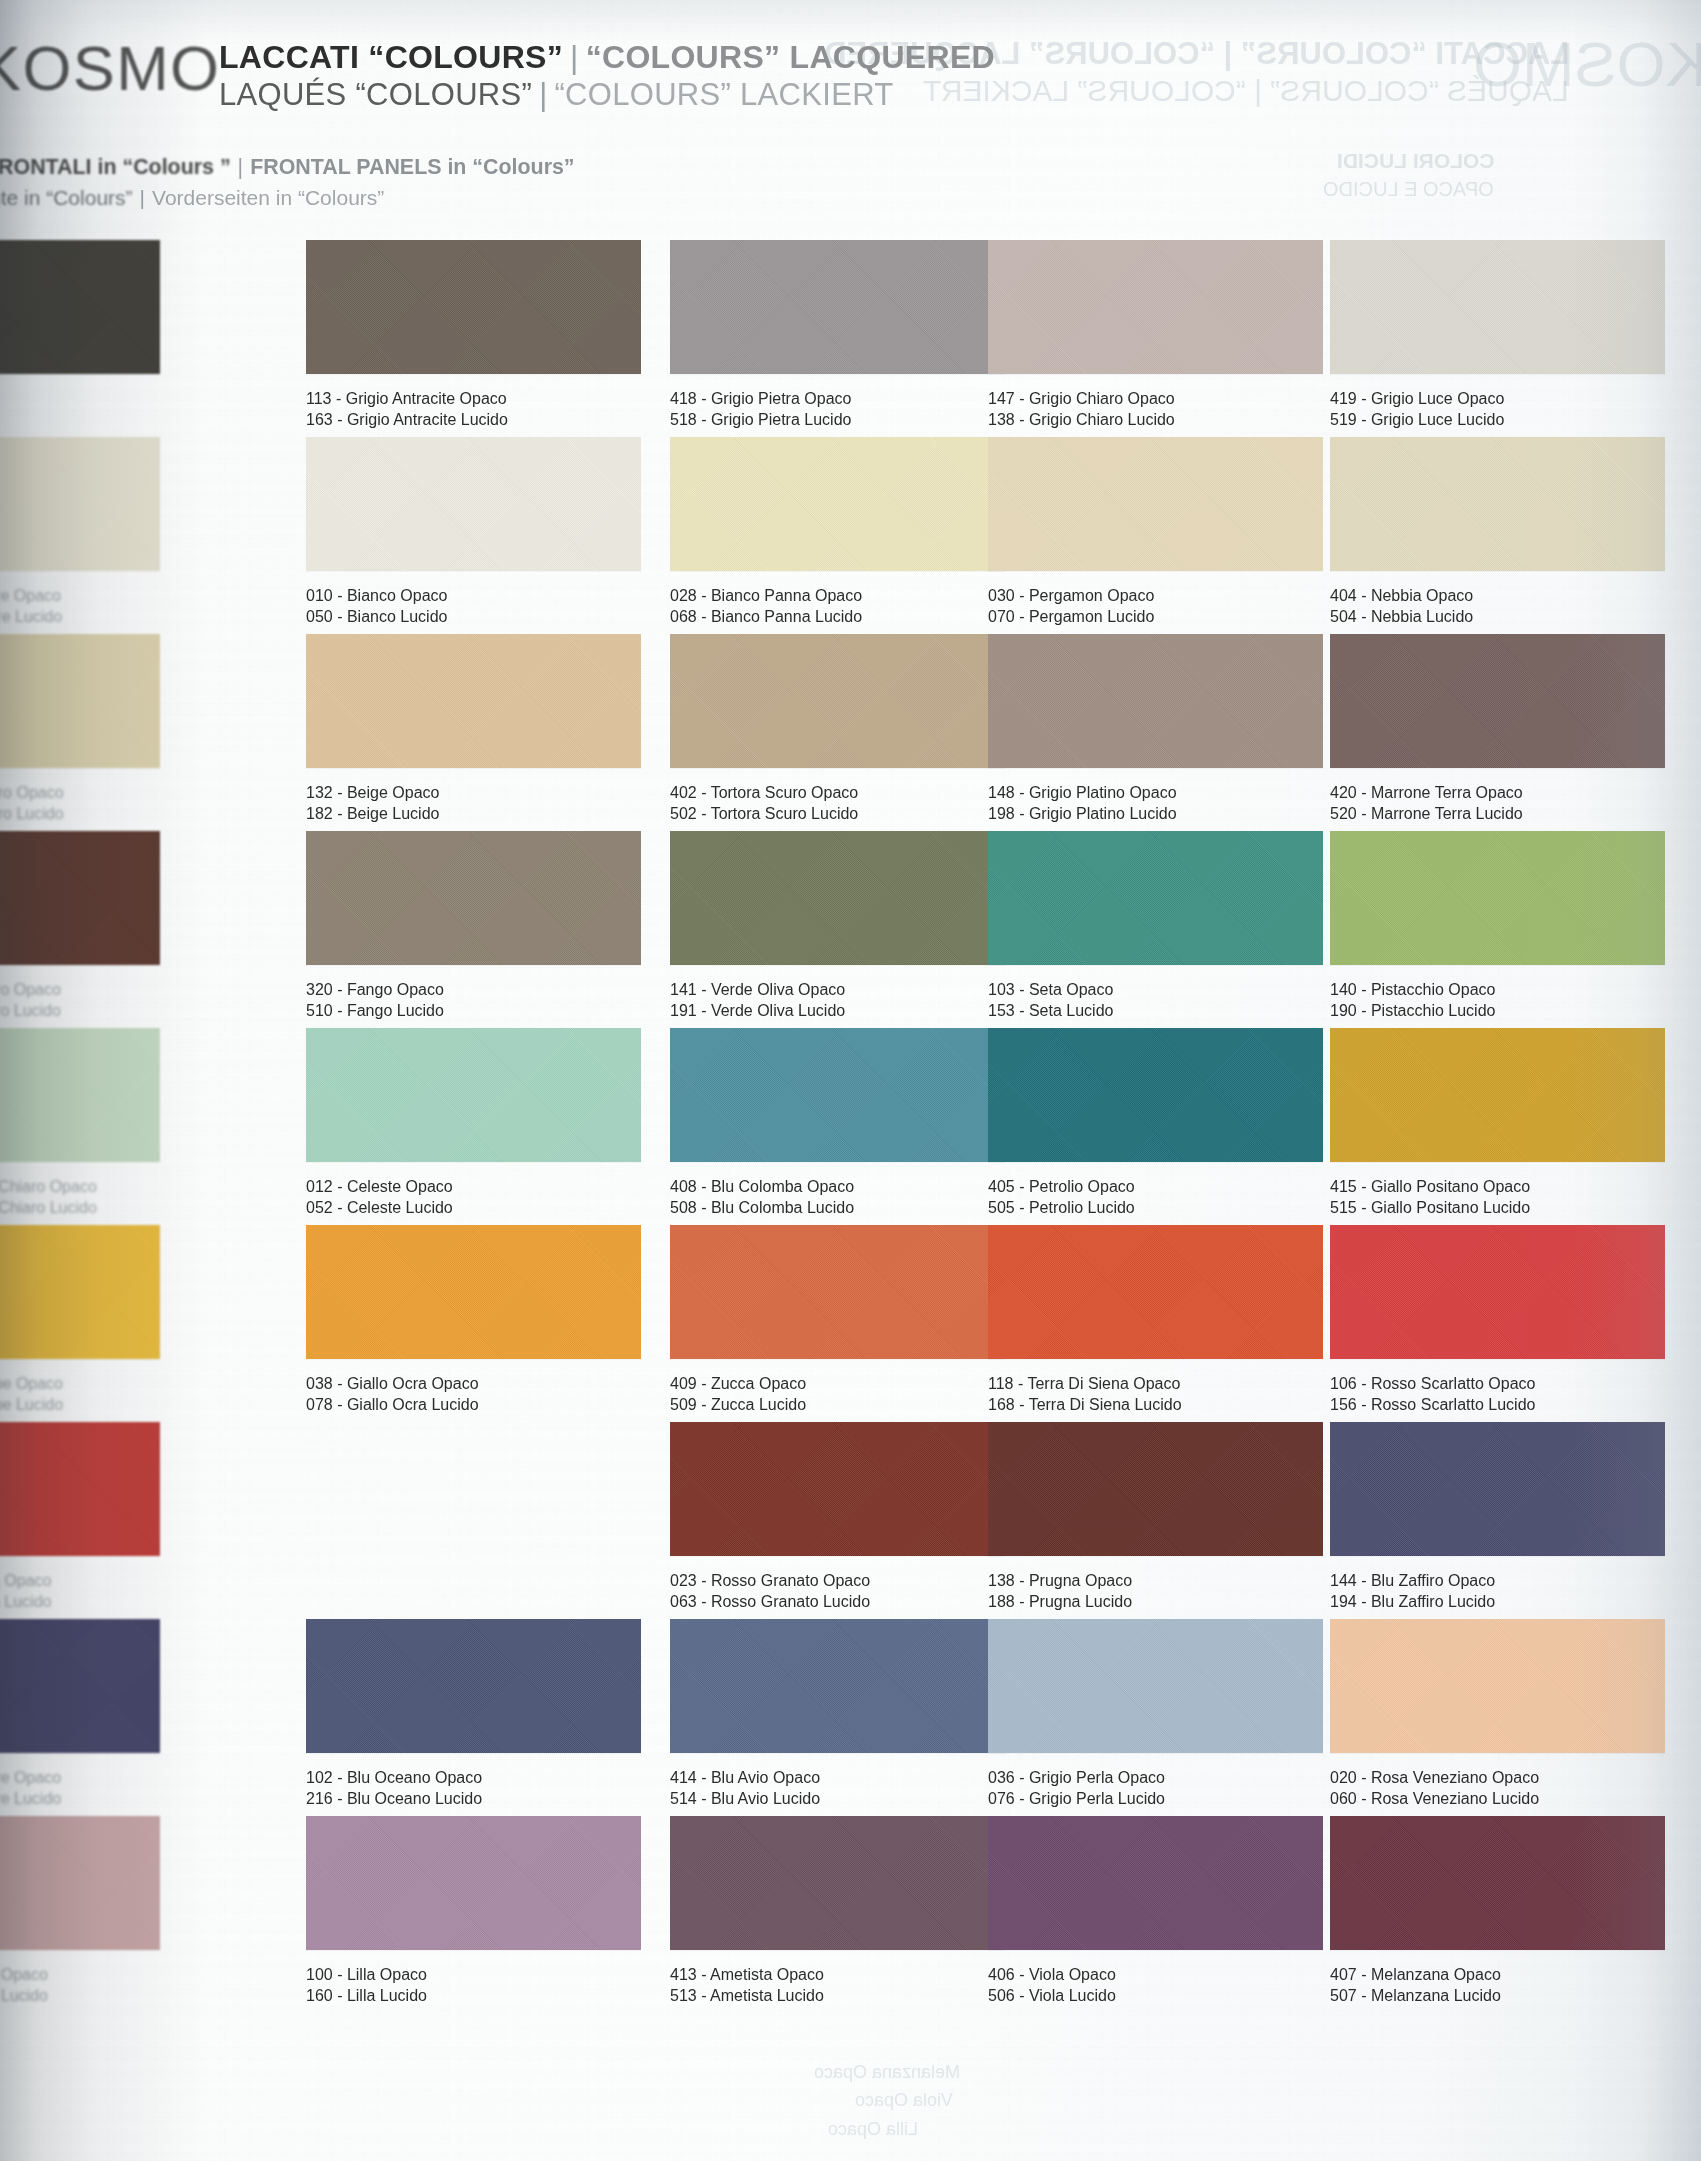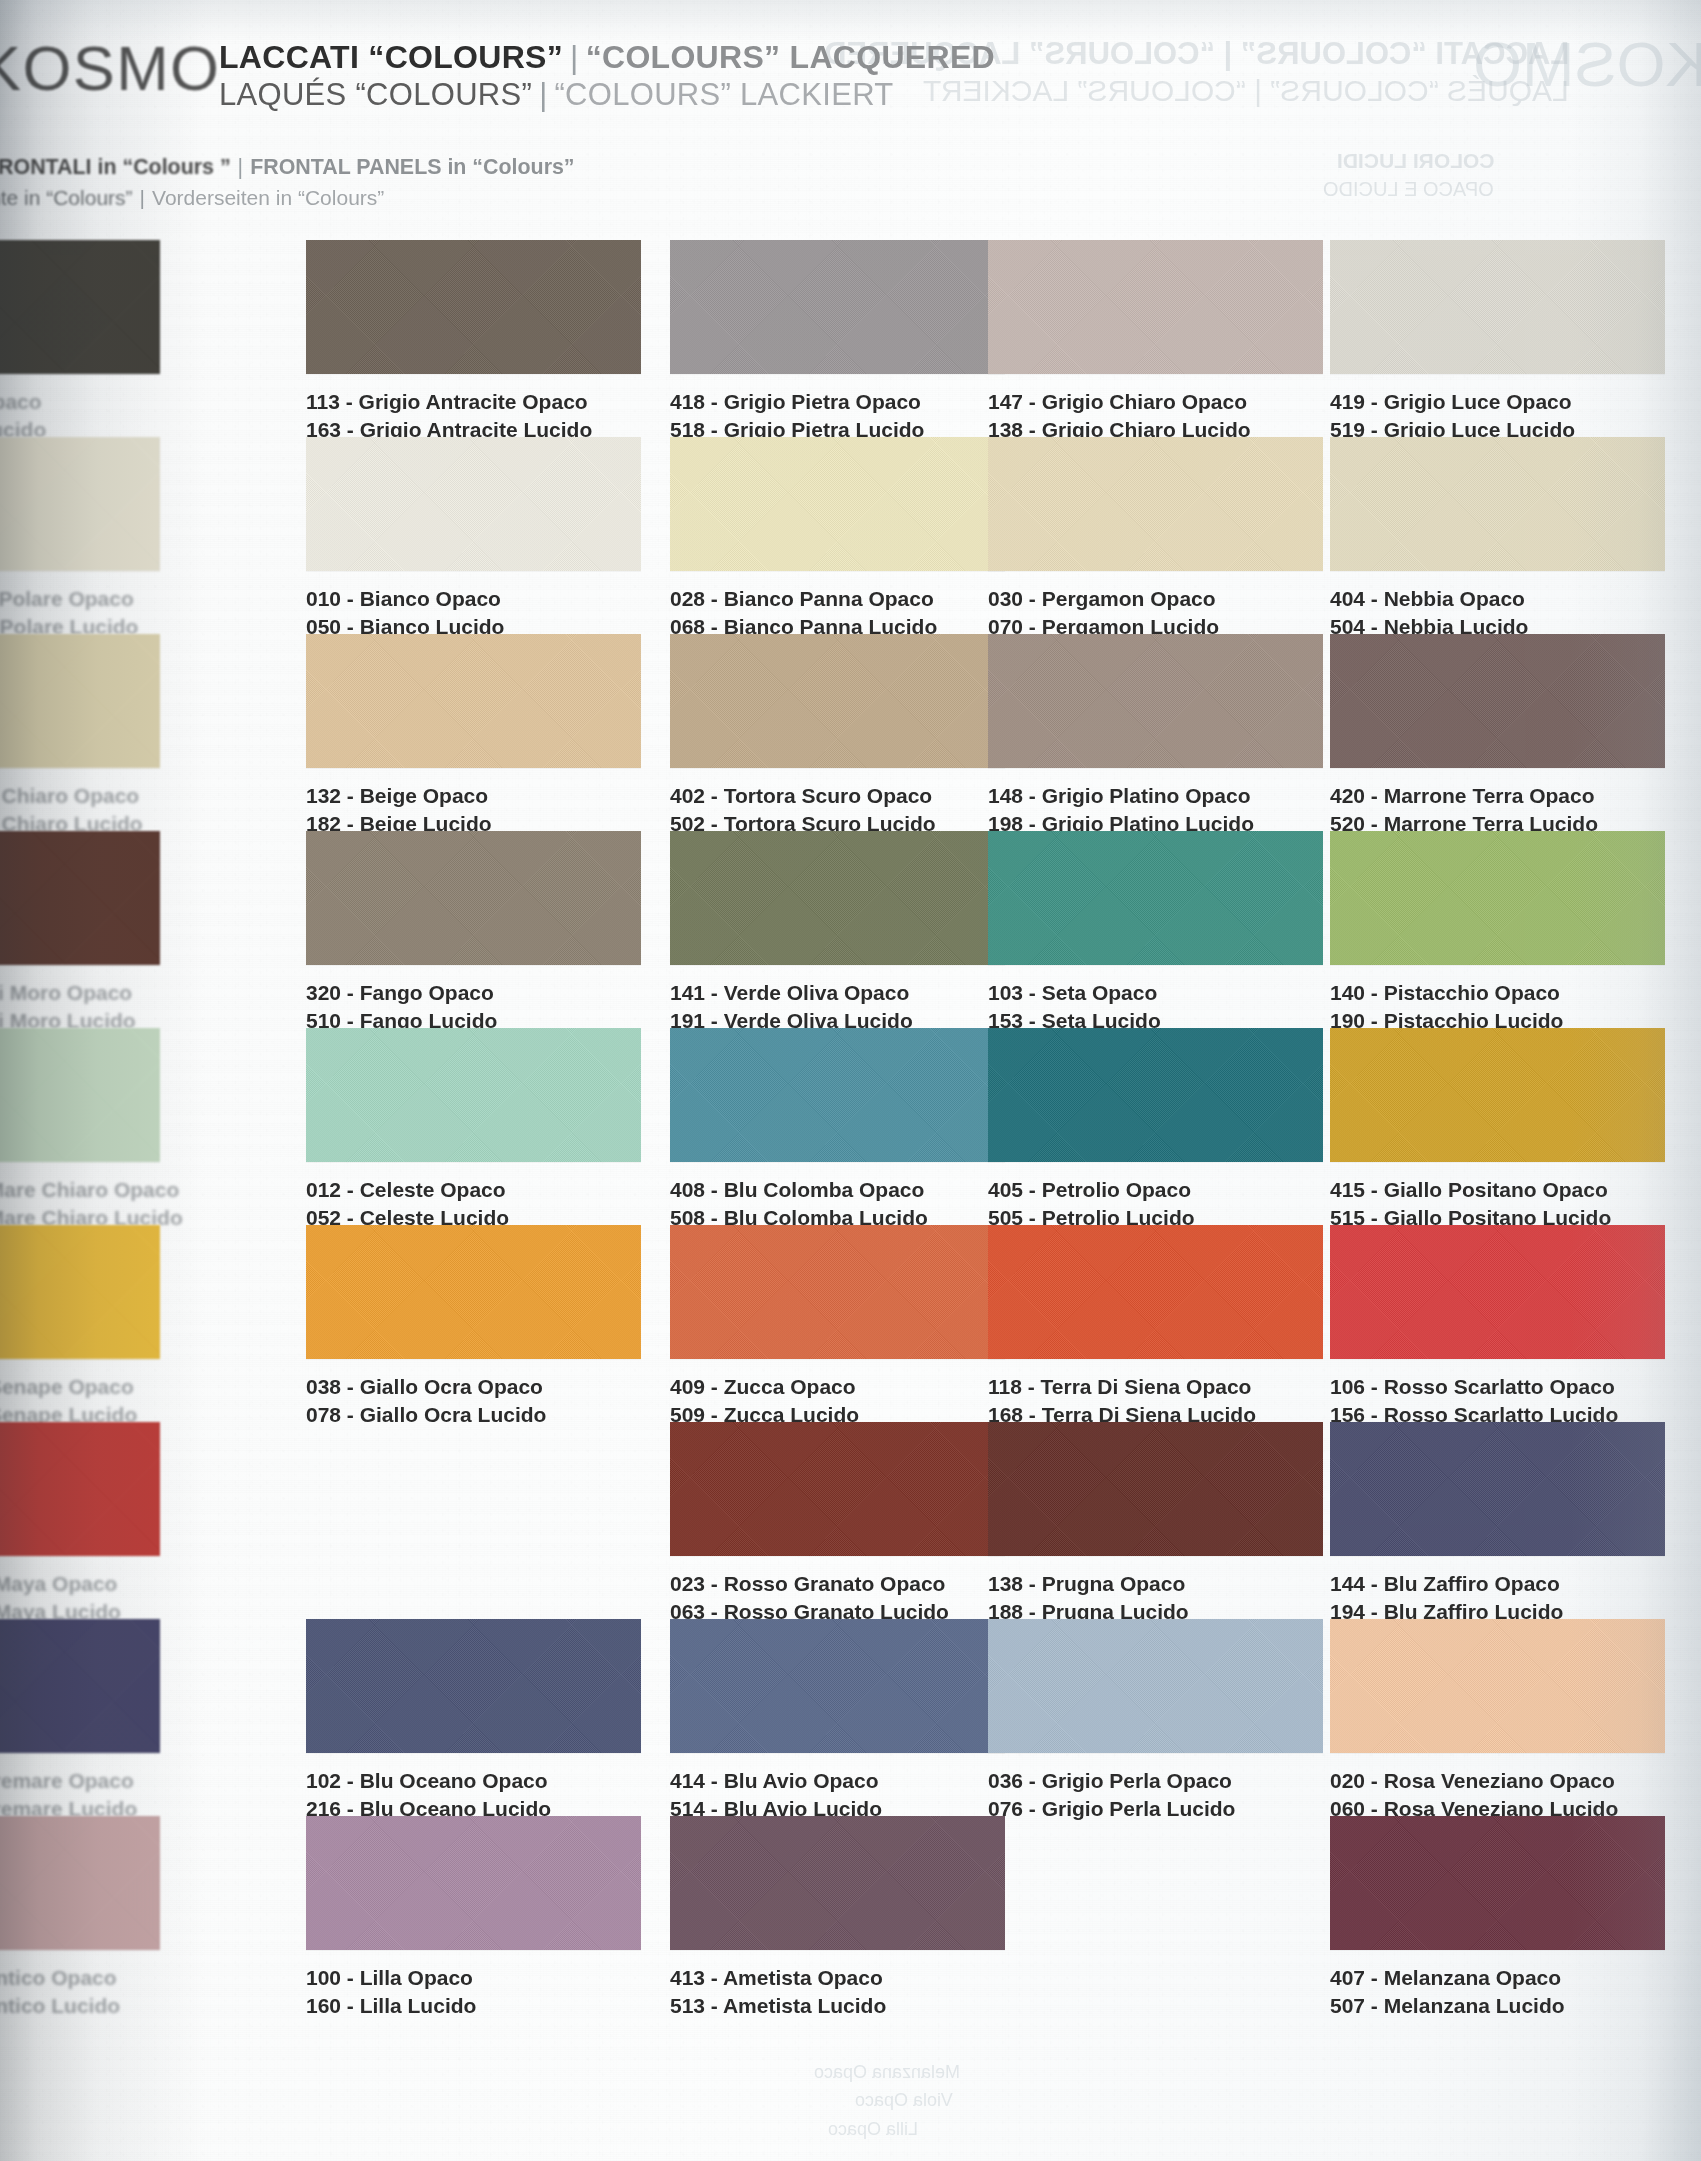--- a/index.html
+++ b/index.html
@@ -121,21 +121,21 @@
   .chip:after{
     content:"";position:absolute;inset:0;
     background-image:
       repeating-linear-gradient(45deg,rgba(255,255,255,.05) 0 0.7px,rgba(0,0,0,.035) 0.7px 1.4px),
       repeating-linear-gradient(-45deg,rgba(255,255,255,.035) 0 0.7px,rgba(0,0,0,.02) 0.7px 1.4px);
     pointer-events:none;
   }
   .labels{
     margin-top:14px;
     font-family:"Liberation Sans","DejaVu Sans",sans-serif;
-    font-size:21px;line-height:1.32;color:#2b2b2b;white-space:nowrap;font-weight:bold;
+    font-size:16px;line-height:1.32;color:#2b2b2b;white-space:nowrap;
   }
   .labels .ln{display:block;}
 
   
   .c0{left:-130px;}
   .c1{left:306px;}
   .c2{left:670px;}
   .c3{left:988px;}
   .c4{left:1330px;}
 
@@ -493,20 +493,27 @@
             <span class="ln">160 - Lilla Lucido</span>
           </div>
         </div>
         <div class="cell c2">
           <div class="chip" style="background: rgb(109, 83, 96);"></div>
           <div class="labels">
             <span class="ln">413 - Ametista Opaco</span>
             <span class="ln">513 - Ametista Lucido</span>
           </div>
         </div>
+        <div class="cell c3">
+          <div class="chip" style="background: rgb(109, 74, 107);"></div>
+          <div class="labels">
+            <span class="ln">406 - Viola Opaco</span>
+            <span class="ln">506 - Viola Lucido</span>
+          </div>
+        </div>
         <div class="cell c4">
           <div class="chip" style="background: rgb(107, 52, 66);"></div>
           <div class="labels">
             <span class="ln">407 - Melanzana Opaco</span>
             <span class="ln">507 - Melanzana Lucido</span>
           </div>
         </div>
       </div>
     </div>
 

